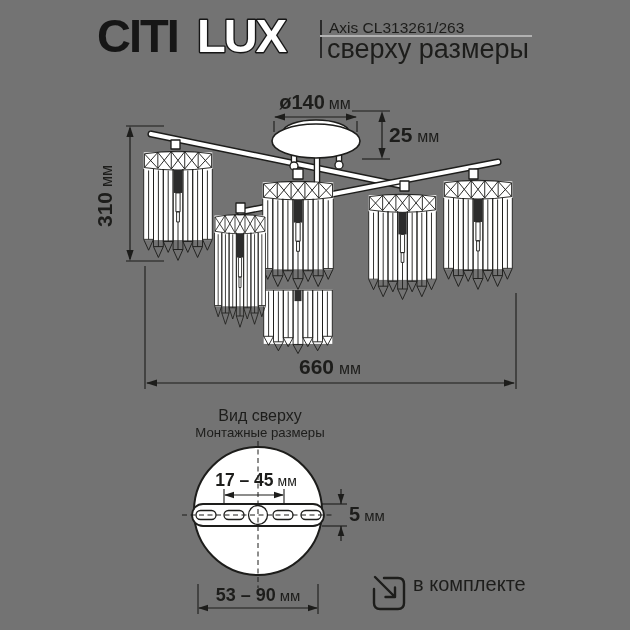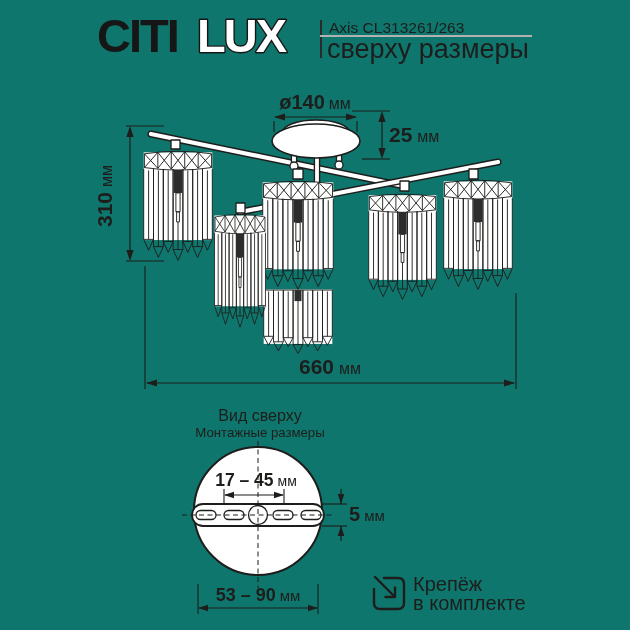--- a/index.html
+++ b/index.html
@@ -1,17 +1,17 @@
 <!DOCTYPE html>
 <html><head>
 <meta charset="utf-8">
 <style>
   html,body { margin:0; padding:0; }
   body { width:630px; height:630px; background:#fff; font-family:"Liberation Sans", sans-serif; }
-  .page { position:relative; width:630px; height:630px; background:#0f766e; overflow:hidden; }
+  .page { position:relative; width:630px; height:630px; background:#737373; overflow:hidden; }
 
   
   .header { position:absolute; left:0; top:0; width:630px; height:80px; }
   .logo { position:absolute; left:97px; top:14px; }
   .logo-solid { font-family:"Liberation Sans", sans-serif; font-weight:700; font-size:47px; letter-spacing:-2px; fill:#161616; }
   .logo-outline { font-family:"Liberation Sans", sans-serif; font-weight:700; font-size:47px; letter-spacing:-2px;
                   fill:#ffffff; stroke:#161616; stroke-width:2.8; paint-order:stroke; stroke-linejoin:round; }
   .header-divider { position:absolute; left:320px; top:20px; width:1.5px; height:38px; background:#2a2a2a; }
   .product-code { position:absolute; left:329px; top:19px; font-size:15.5px; color:#1d1d1b; white-space:nowrap; }
   .header-rule { position:absolute; left:320px; top:34.5px; width:212px; height:2px; background:#b2b2b2; }
@@ -208,18 +208,17 @@
       </g>
     </g>
   </svg>
 
   <div class="footer-note">
     <svg class="hw-icon" width="40" height="40" viewBox="0 0 40 40">
       <path d="M15,4 H29 Q35,4 35,10 V29 Q35,35 29,35 H11 Q5,35 5,29 V15" fill="none" stroke="#1d1d1b" stroke-width="2.4" stroke-linecap="round"></path>
       <path d="M6,3 L26,23 M26,23 V13.5 M26,23 H16.5" fill="none" stroke="#1d1d1b" stroke-width="2.4" stroke-linecap="round" stroke-linejoin="round"></path>
     </svg>
     <div class="hw-text">
-      <div>Крепёж</div>
       <div>в комплекте</div>
     </div>
   </div>
 
 </div>
 
 </body></html>

